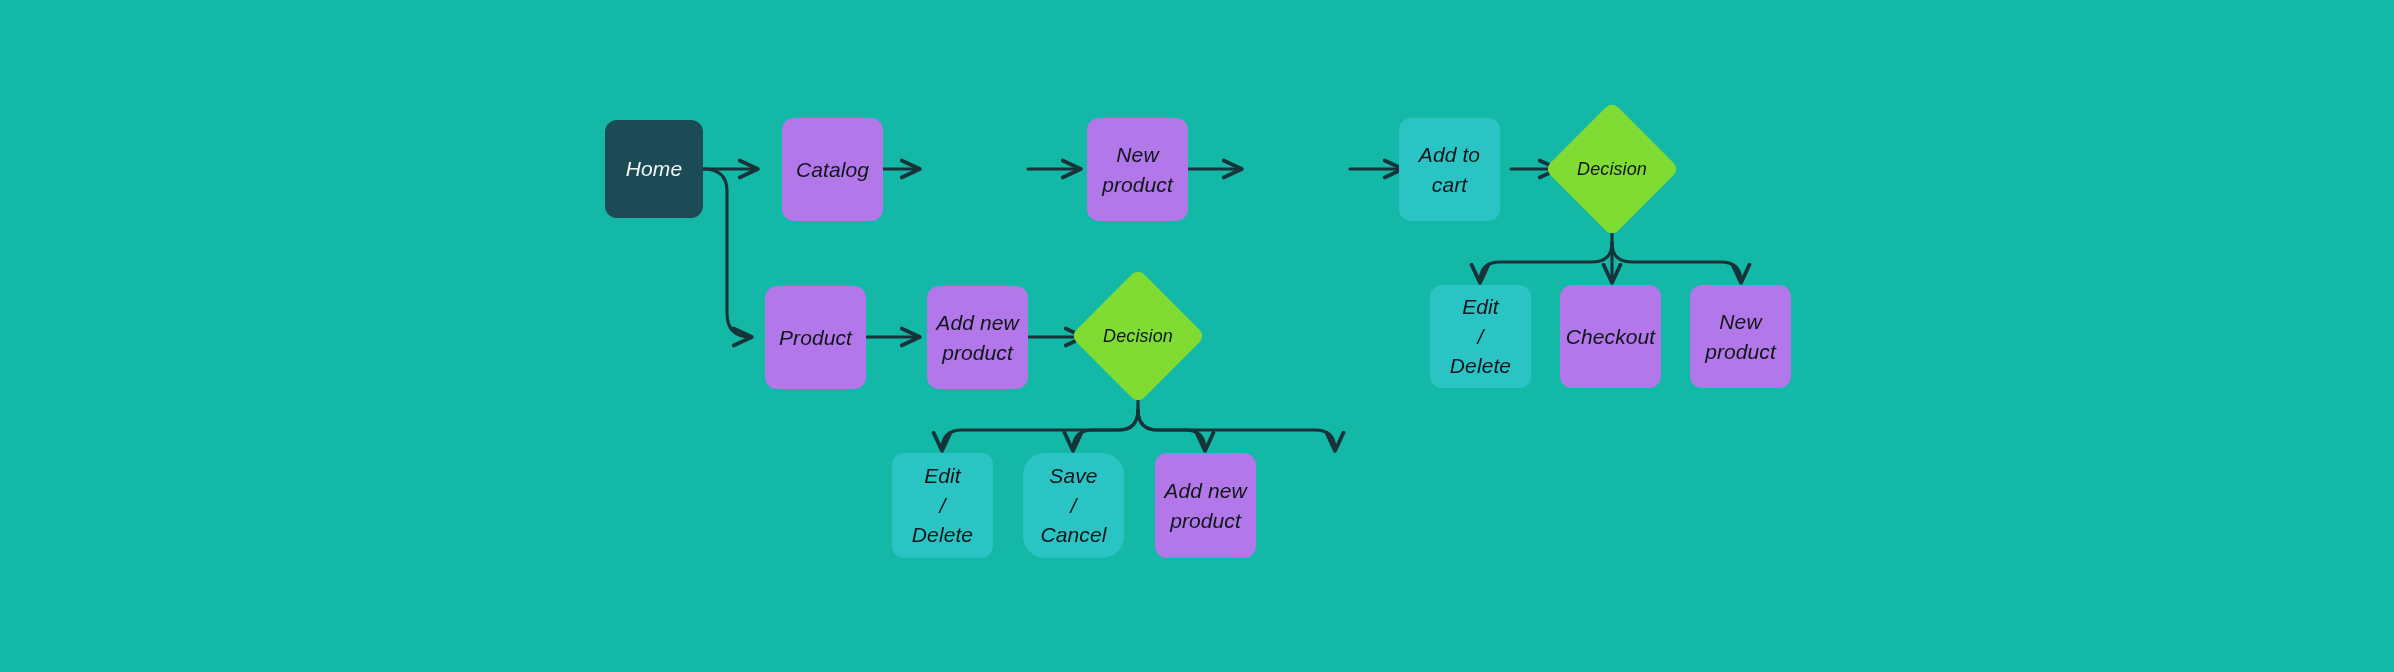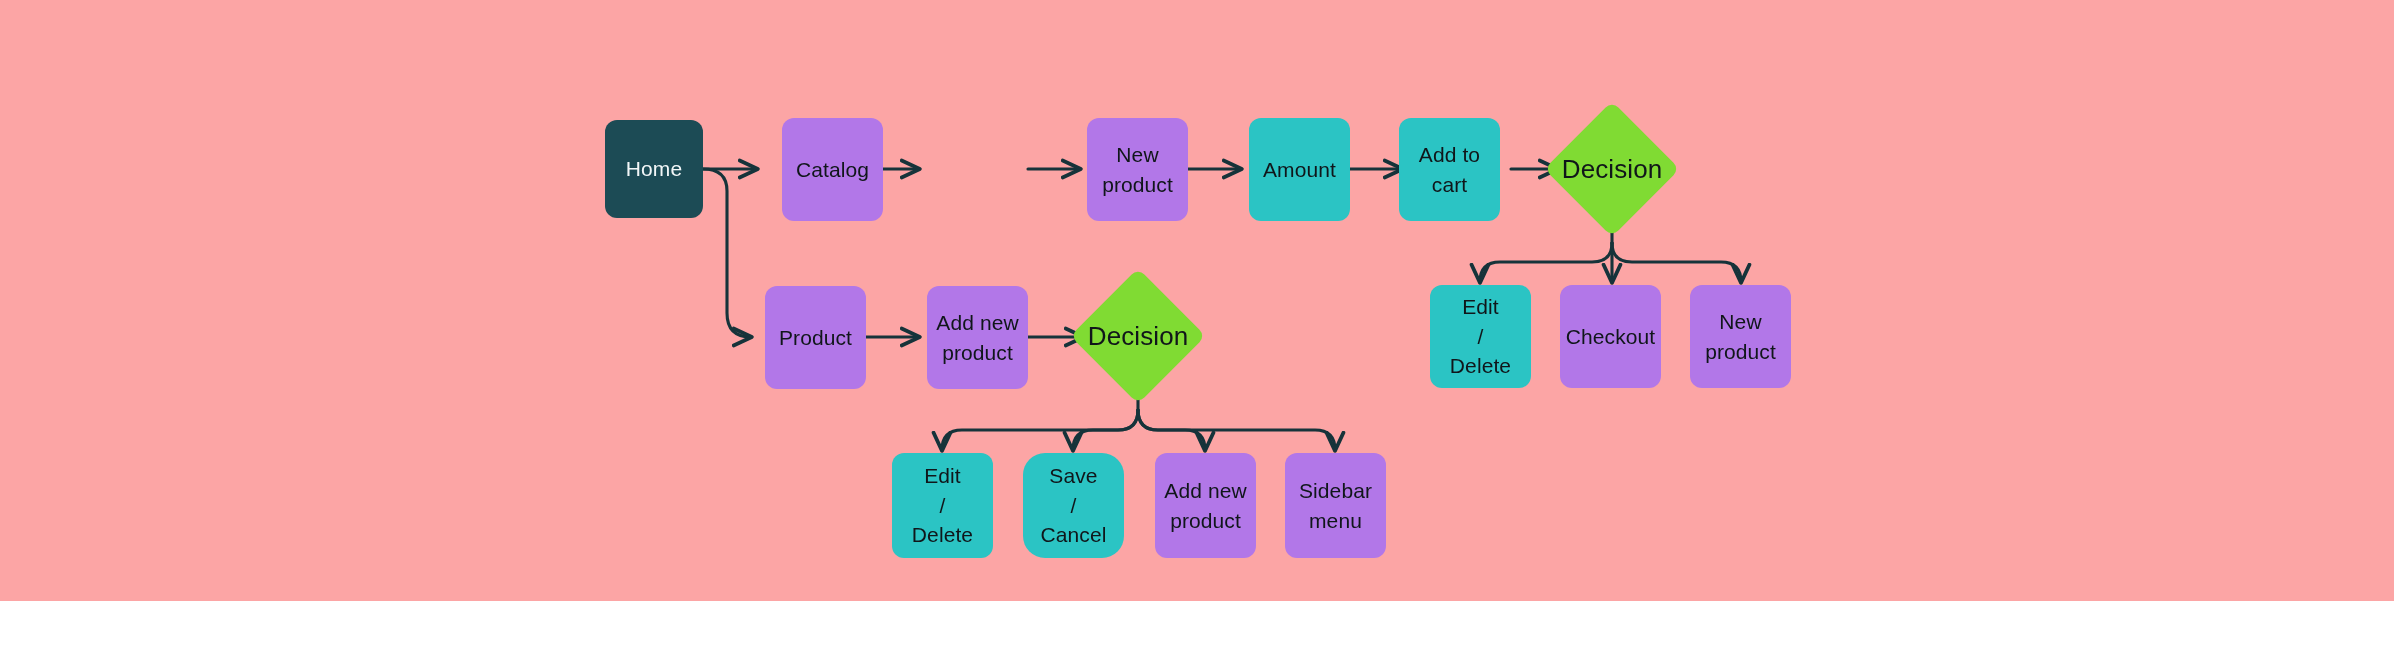--- a/index.html
+++ b/index.html
@@ -9,22 +9,23 @@
   }
   body {
     width: 2394px;
     height: 672px;
     font-family: "Liberation Sans", sans-serif;
     overflow: hidden;
   }
   #canvas {
     position: relative;
     width: 2394px;
-    height: 601px;
-    background: #fca5a5;
+    height: 672px;
+    background: #14b8a6;
+    font-style: italic;
   }
   #edges {
     position: absolute;
     left: 0;
     top: 0;
     width: 2394px;
     height: 672px;
     pointer-events: none;
   }
   .node {
@@ -60,21 +61,21 @@
     top: 0;
     width: 100%;
     height: 100%;
     background: #80db33;
     transform: rotate(45deg);
     border-radius: 9px;
   }
   .diamond .dlabel {
     position: relative;
     z-index: 2;
-    font-size: 26px;
+    font-size: 18px;
     color: #10161a;
     letter-spacing: 0.1px;
     white-space: nowrap;
   }
 </style>
 </head>
 <body>
 
 <div id="canvas">
 
@@ -113,21 +114,20 @@
   </svg>
 
   <div class="node dark" style="left:605px;top:120px;width:98px;height:98px;">Home</div>
 
   <div class="node purple" style="left:765px;top:118px;width:101px;height:103px;margin-left:17px;">Catalog</div>
 
 
   <div class="node purple" style="left:1087px;top:118px;width:101px;height:103px;">New
 product</div>
 
-  <div class="node teal" style="left:1249px;top:118px;width:101px;height:103px;">Amount</div>
 
   <div class="node teal" style="left:1399px;top:118px;width:101px;height:103px;">Add to cart</div>
 
   <div class="diamond" style="left:1564px;top:121px;width:96px;height:96px;">
     <span class="shape"></span>
     <span class="dlabel">Decision</span>
   </div>
 
   <div class="node teal" style="left:1430px;top:285px;width:101px;height:103px;">Edit
 /
@@ -152,16 +152,14 @@
 /
 Delete</div>
 
   <div class="node teal" style="left:1023px;top:453px;width:101px;height:105px;border-radius:22px;">Save
 /
 Cancel</div>
 
   <div class="node purple" style="left:1155px;top:453px;width:101px;height:105px;">Add new
 product</div>
 
-  <div class="node purple" style="left:1285px;top:453px;width:101px;height:105px;">Sidebar
-menu</div>
 
 </div>
 
 </body></html>

